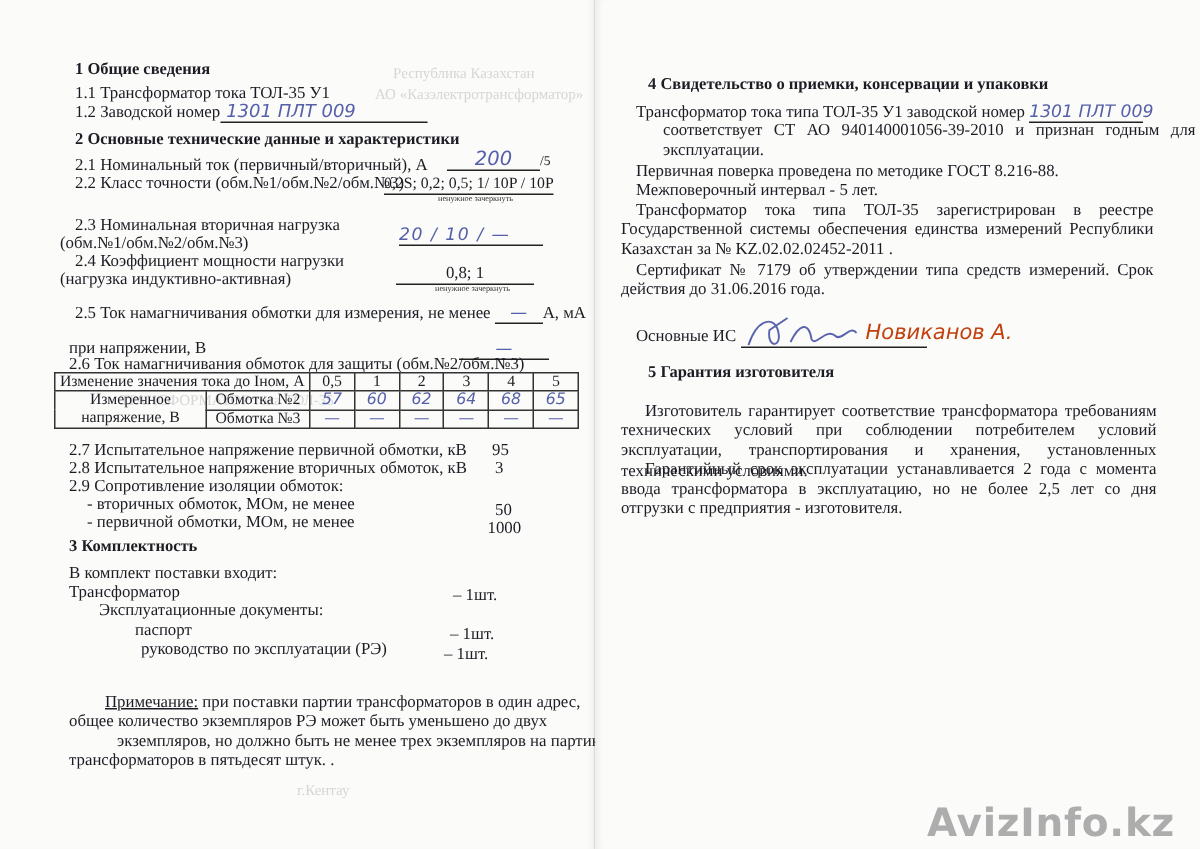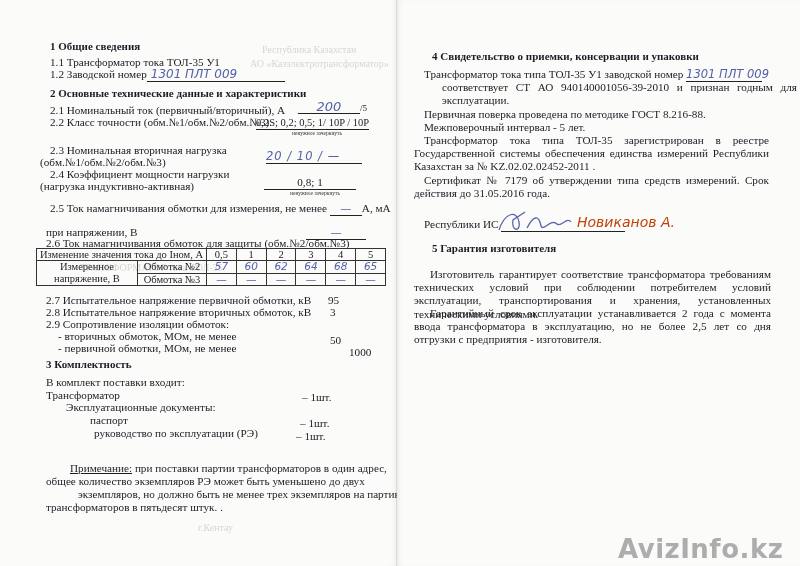--- a/index.html
+++ b/index.html
@@ -110,21 +110,21 @@
     </table>
 
   <div class="t" style="left:46px;top:294px;">2.7 Испытательное напряжение первичной обмотки, кВ</div>
   <div class="t" style="left:328px;top:294px;">95</div>
   <div class="t" style="left:46px;top:306px;">2.8 Испытательное напряжение вторичных обмоток, кВ</div>
   <div class="t" style="left:330px;top:306px;">3</div>
   <div class="t" style="left:46px;top:318px;">2.9 Сопротивление изоляции обмоток:</div>
   <div class="t" style="left:58px;top:330px;">- вторичных обмоток, МОм, не менее</div>
   <div class="t" style="left:330px;top:334px;">50</div>
   <div class="t" style="left:58px;top:342px;">- первичной обмотки, МОм, не менее</div>
-  <div class="t" style="left:325px;top:346px;margin-left:24px;">1000</div>
+  <div class="t" style="left:325px;top:346px;">1000</div>
 
   <div class="t b" style="left:46px;top:358px;">3 Комплектность</div>
   <div class="t" style="left:46px;top:376px;">В комплект поставки входит:</div>
   <div class="t" style="left:46px;top:389px;">Трансформатор</div>
   <div class="t" style="left:302px;top:391px;">– 1шт.</div>
   <div class="t" style="left:66px;top:401px;">Эксплуатационные документы:</div>
   <div class="t" style="left:90px;top:414px;">паспорт</div>
   <div class="t" style="left:300px;top:417px;">– 1шт.</div>
   <div class="t" style="left:94px;top:427px;">руководство по эксплуатации (РЭ)</div>
   <div class="t" style="left:296px;top:430px;">– 1шт.</div>
@@ -140,24 +140,24 @@
 <div class="page page-right">
   <div class="t b" style="left:35px;top:50px;">4 Свидетельство о приемки, консервации и упаковки</div>
   <div class="t" style="left:27px;top:68px;">
     <span>Трансформатор тока типа ТОЛ-35 У1 заводской номер</span>
     <span class="uline hand" style="width:76px;font-size:11.5px;">1301 ПЛТ 009</span>
   </div>
   <div class="just" style="left:17px;top:81px;width:355px;text-indent:0;margin-left:28px;">соответствует  СТ АО 940140001056-39-2010 и признан годным для эксплуатации.</div>
   <div class="t" style="left:27px;top:108px;">Первичная поверка проведена по методике ГОСТ 8.216-88.</div>
   <div class="t" style="left:27px;top:121px;">Межповерочный интервал - 5 лет.</div>
   <div class="just" style="left:17px;top:134px;width:355px;text-indent:10px;">Трансформатор тока типа ТОЛ-35   зарегистрирован в реестре Государственной системы обеспечения единства измерений Республики Казахстан за № KZ.02.02.02452-2011 .</div>
-  <div class="just" style="left:17px;top:174px;width:355px;text-indent:10px;">Сертификат №  7179 об утверждении типа средств измерений. Срок действия до 31.05.2016 года.</div>
+  <div class="just" style="left:17px;top:174px;width:355px;text-indent:10px;">Сертификат №  7179 об утверждении типа средств измерений. Срок действия до 31.06.2016 года.</div>
 
   <div class="t" style="left:27px;top:218px;">
-    <span>Республики ИС</span>
+    <span>Основные ИС</span>
     <span class="uline" style="width:124px;">&nbsp;</span>
   </div>
   <div class="sig" style="left:98px;top:208px;font-size:20px;">
     <svg width="80" height="28" viewBox="0 0 80 28">
       <path d="M4 22 C10 4, 22 2, 24 14 C26 24, 16 24, 18 12 L30 4 M32 20 C38 8, 44 6, 46 18 C48 24, 56 10, 62 16 C66 20, 72 8, 76 14" fill="none" stroke="#5a64ad" stroke-width="1.3"></path>
     </svg>
   </div>
   <div class="sig" style="left:180px;top:214px;font-size:14px;">Новиканов А.</div>
 
   <div class="t b" style="left:35px;top:242px;">5 Гарантия изготовителя</div>

